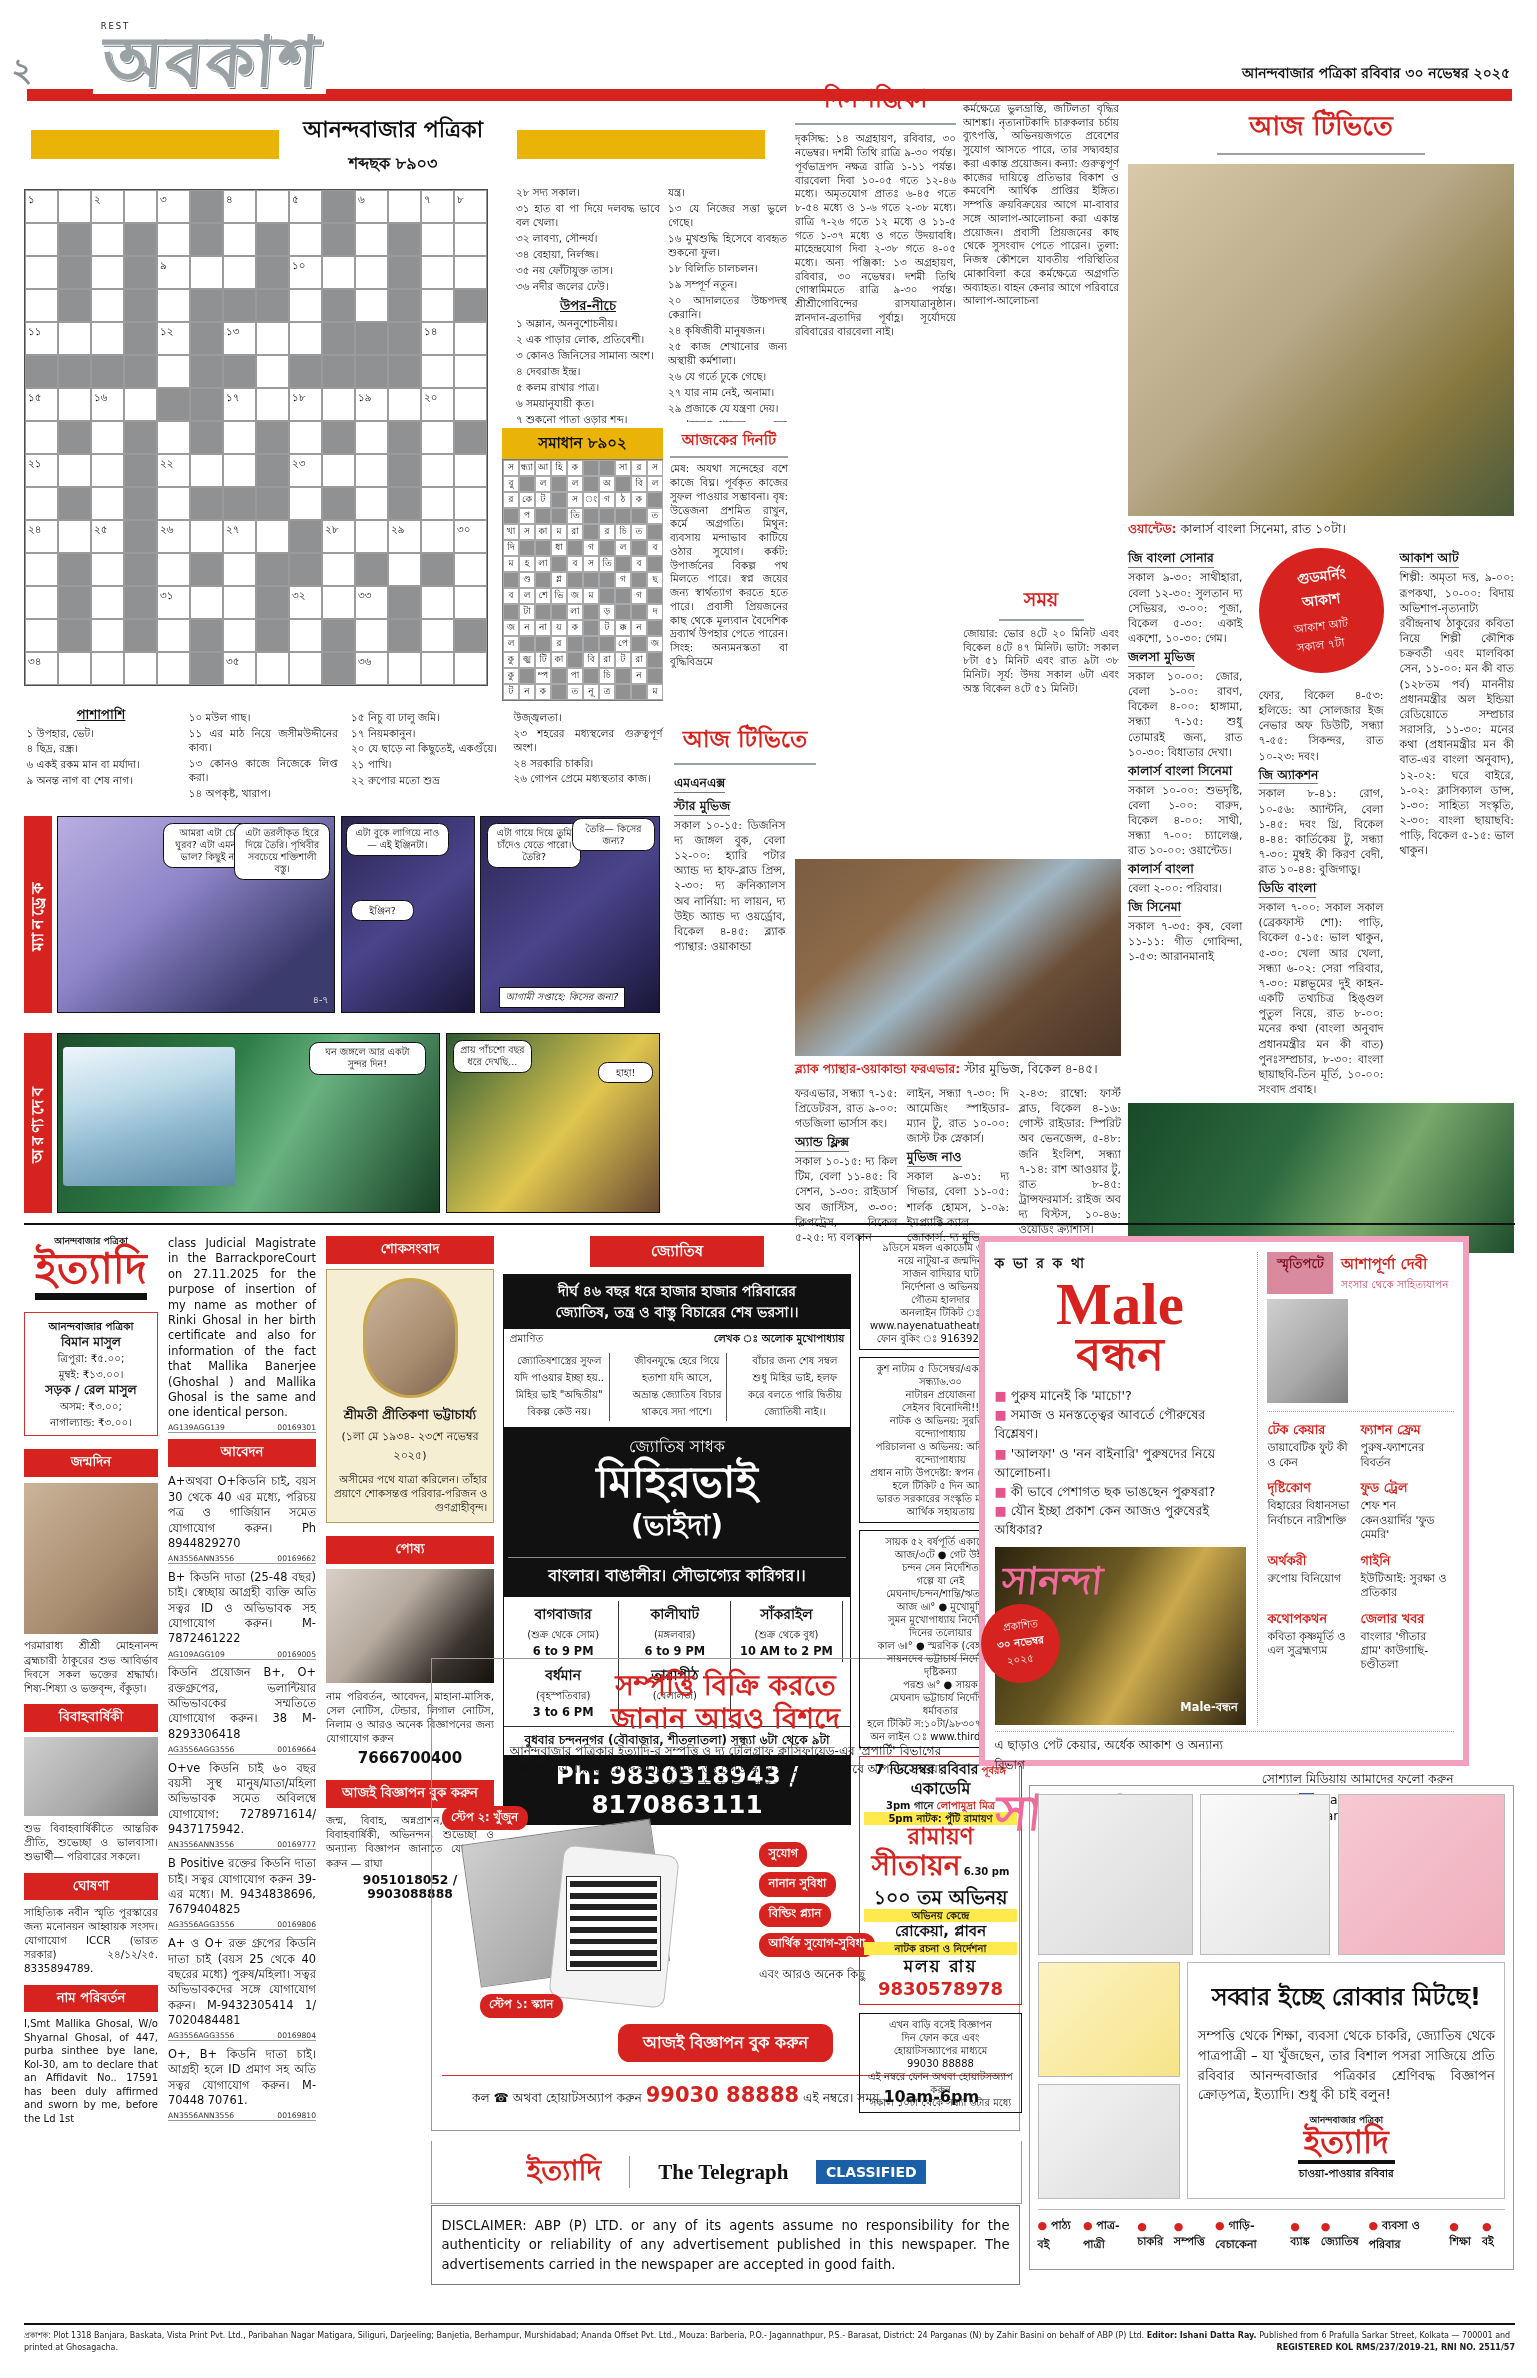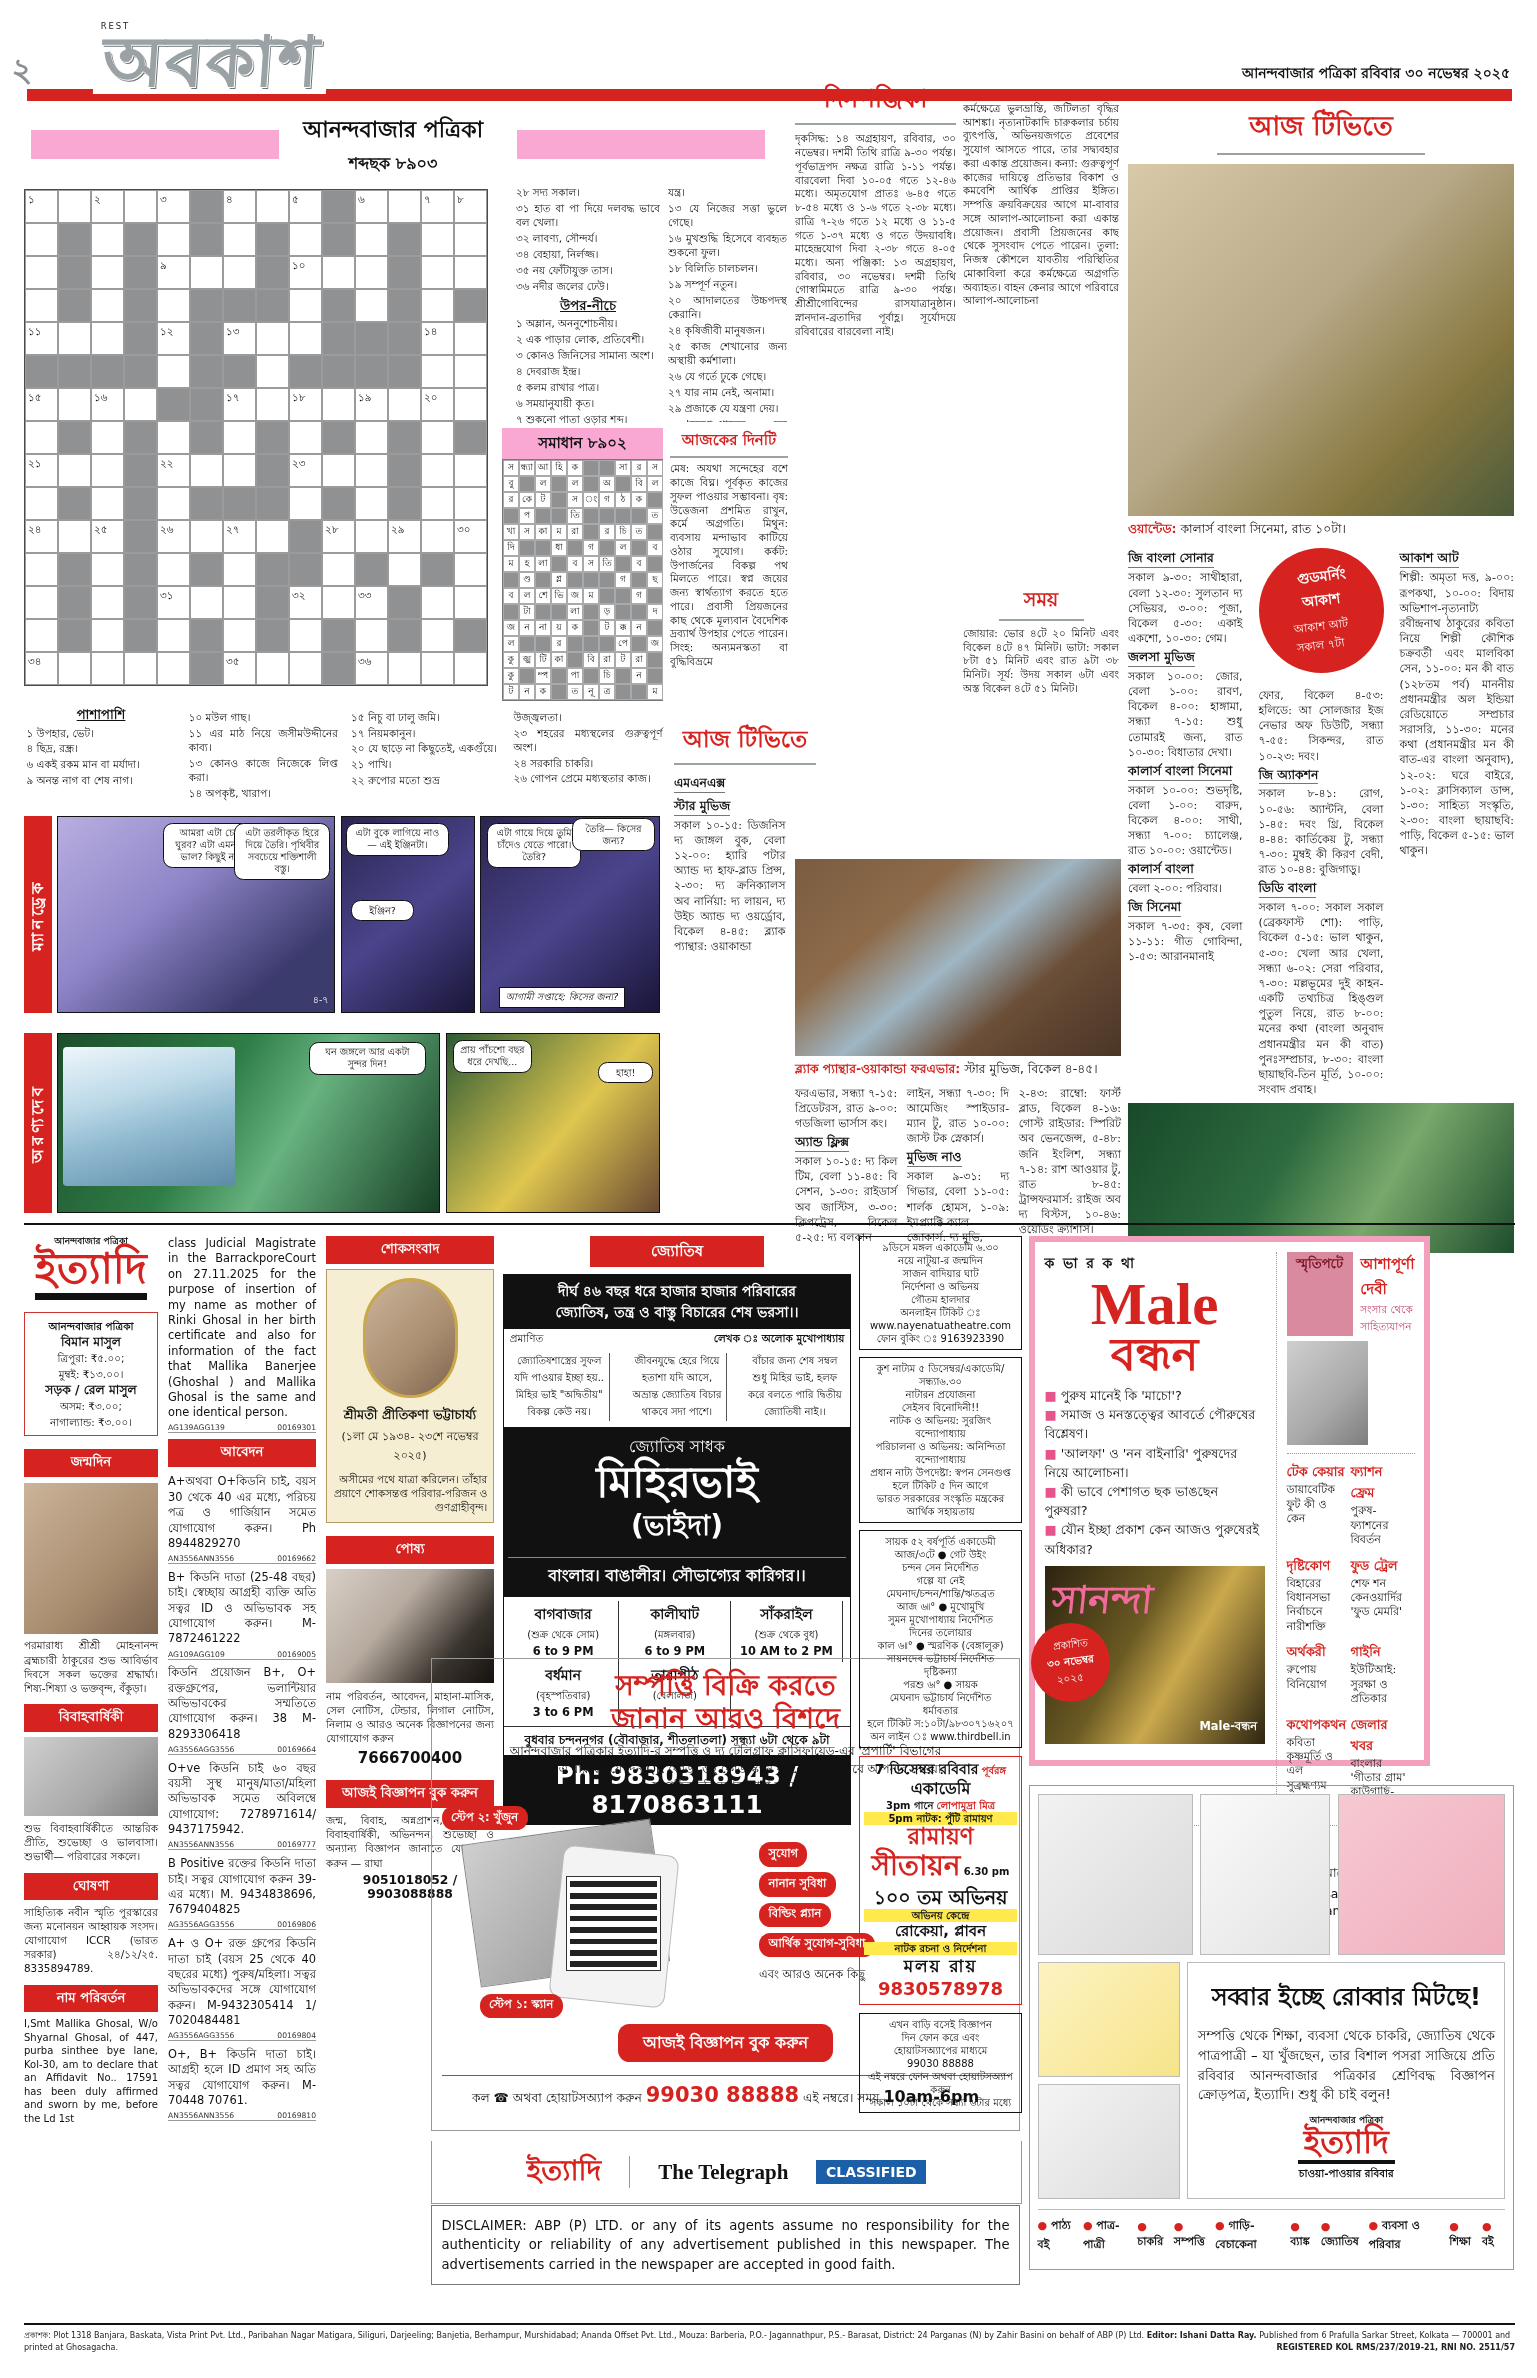--- a/index.html
+++ b/index.html
@@ -13,21 +13,21 @@
   .tiny{font-size:9px;line-height:1.3}
   
   .redbar{background:#d6231f;height:12.3px}
   .masthead{font-size:70px;font-weight:bold;color:#9aa2a6;letter-spacing:1.9px;line-height:.9;
             text-shadow:0.9px 0.9px 0 #fff,1.9px 1.9px 0 #6e767a;transform:skewX(-4deg);background:#fff;padding:0 7.6px}
   .pagenum{font-size:32px;color:#8a9094;font-weight:bold}
   .dateline{font-size:14px;font-weight:bold}
   
   .rt{color:#d6231f;font-weight:bold;text-align:center;border-bottom:2.8px solid #9aa2a6;padding-bottom:2.8px}
   .rh{background:#d6231f;color:#fff;font-weight:bold;text-align:center;font-size:13.2px;padding:2.8px 1.9px}
-  .grayslot{background:#f9a8d4}
+  .grayslot{background:#eab308}
   
   .cw{display:grid;grid-template-columns:repeat(14,33px);grid-auto-rows:33px;border:1.9px solid #4a4a4a;width:464px;box-sizing:border-box}
   .cw .cell{border:0.9px solid #9b9b9b;position:relative;background:#fff;box-sizing:border-box}
   .cw .cell.blk{background:#8f9192}
   .cw .cell span{position:absolute;top:0.9px;left:1.9px;font-size:10.4px}
   .sol{display:grid;grid-template-columns:repeat(10,16px);grid-auto-rows:16px;border:0.9px solid #777;width:161px;box-sizing:border-box;background:#8f9192}
   .sol .cell{border:0.5px solid #aaa;background:#8f9192;box-sizing:border-box;display:flex;align-items:center;justify-content:center}
   .sol .cell:not(.blk){background:#fff}
   .sol .cell span{font-size:9px}
   .clue{font-size:10.4px;line-height:1.35;text-align:justify}
@@ -1180,21 +1180,21 @@
     <div class="tbox">
         <div>এখন বাড়ি বসেই বিজ্ঞাপন</div>
         <div>দিন ফোন করে এবং</div>
         <div>হোয়াটসঅ্যাপের মাধ্যমে</div>
         <div>99030 88888</div>
         <div>এই নম্বরে ফোন অথবা হোয়াটসঅ্যাপ করুন</div>
         <div>সকাল ১০টা থেকে সন্ধ্যা ৬টার মধ্যে</div>
       </div>
   </div>
 
-  <div class="abs pinkbrd" style="left:1029px;top:1236px;width:401px;height:530px;box-sizing:border-box;padding:9.5px;background:#fff">
+  <div class="abs pinkbrd" style="left:979px;top:1236px;width:490px;height:530px;box-sizing:border-box;padding:9.5px;background:#fff">
     <div style="display:flex;gap:11.4px">
       <div style="width:251px">
         <div class="b" style="font-size:14px;letter-spacing:1.9px">ক ভা র ক থা</div>
         <div class="ctr b" style="color:#d6231f;font-size:59px;line-height:.95;font-family:'Liberation Serif',serif">Male</div>
         <div class="ctr b" style="color:#d6231f;font-size:45px;line-height:1">বন্ধন</div>
         <div style="font-size:12.8px;margin-top:9.5px;line-height:1.5">
 
         <div><span style="color:#e6548c">■ </span><span>পুরুষ মানেই কি 'মাচো'?</span></div>
             <div><span style="color:#e6548c">■ </span><span>সমাজ ও মনস্তত্ত্বের আবর্তে পৌরুষের বিশ্লেষণ।</span></div>
             <div><span style="color:#e6548c">■ </span><span>'আলফা' ও 'নন বাইনারি' পুরুষদের নিয়ে আলোচনা।</span></div>

